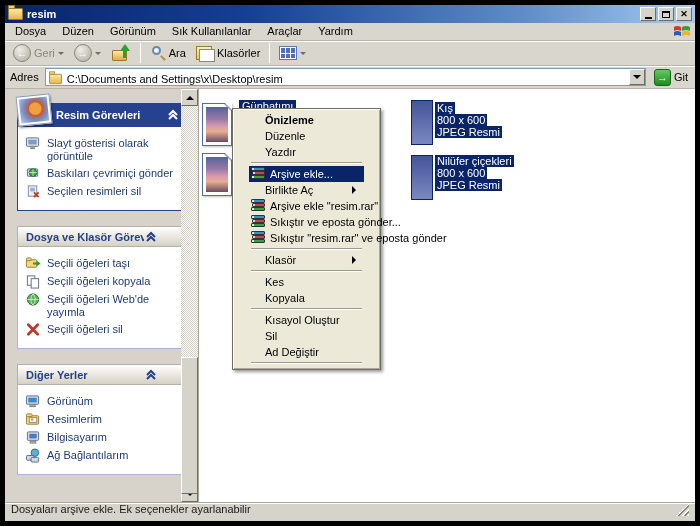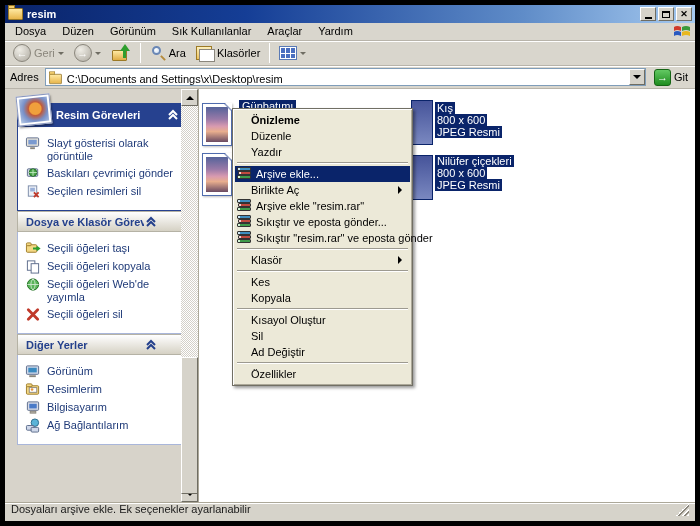--- a/index.html
+++ b/index.html
@@ -67,21 +67,21 @@
   .addr-text{flex:1;margin-left:4px;white-space:nowrap;overflow:hidden}
   .addr-dd{width:16px;height:16px;background:#d6d3ca;border:1px solid;border-color:#fff #6f6d63 #6f6d63 #fff;
            display:flex;align-items:center;justify-content:center;cursor:pointer}
   .go-btn{display:flex;align-items:center;gap:3px;padding:0 4px;cursor:pointer}
   .go-circle{width:17px;height:17px;border-radius:3px;background:linear-gradient(#63c963,#1f8c1f);
              border:1px solid #156515;color:#fff;font-weight:bold;display:flex;align-items:center;justify-content:center;font-size:11px}
 
   
   .main{flex:1;display:flex;min-height:0;position:relative}
   .sidebar{width:176px;flex:0 0 176px;background:#d7d3ca;padding:14px 0 0 12px;overflow:hidden}
-  .panel{width:168px;position:relative;}
+  .panel{width:168px;position:relative;margin-bottom:15px}
   .panel-hd{height:21px;display:flex;align-items:center;padding:0 4px 0 8px;
             background:linear-gradient(#fff,#d5d1c4);border:1px solid #b5b2a5;
             font-weight:bold;color:#24408c;cursor:pointer}
   .panel-hd .hd-title{flex:1;white-space:nowrap;overflow:hidden;max-width:118px}
   .p1 .panel-hd{height:24px;background:#26418f;border-color:#26418f;color:#fff;padding-left:38px}
   .panel-bd{background:#fff;border:1px solid #a9b6da;border-top:none;padding:6px 3px 7px 6px}
   .p1 .panel-bd{border-color:#26418f}
   .chev{width:14px;height:12px;flex:0 0 14px}
   .pitem{display:flex;gap:6px;align-items:flex-start;margin:4px 1px;color:#1f3a78;cursor:pointer;line-height:13px}
   .pitem .pic{flex:0 0 16px;width:16px;height:15px;margin-top:-1px}
@@ -112,23 +112,23 @@
   .t1{left:3px;top:14px}.t2{left:3px;top:64px}
   .file-name{position:absolute;background:#0a246a;color:#fff;padding:0 3px;line-height:13px;white-space:nowrap;cursor:pointer}
   .n1{left:40px;top:11px}
   .sliver{position:absolute;width:22px;height:45px;background:linear-gradient(#46549a,#7a88c0);border:1px solid #0a246a}
   .s1{left:212px;top:11px}.s2{left:212px;top:66px}
   .tile-lbl{position:absolute;line-height:12px;cursor:pointer}
   .tile-lbl span{display:table;background:#0a246a;color:#fff;padding:0 2px;white-space:nowrap}
   .l1{left:236px;top:13px}.l2{left:236px;top:66px}
 
   
-  .ctxmenu{position:absolute;left:33px;top:19px;width:181px;background:#ece9d8;
+  .ctxmenu{position:absolute;left:33px;top:19px;width:149px;background:#ece9d8;
            border:1px solid #716f64;box-shadow:inset 1px 1px 0 #fff,inset -1px -1px 0 #aca899,2px 2px 3px rgba(0,0,0,.4);
-           padding:3px 2px;z-index:10}
+           padding:3px 16px;z-index:10}
   .mi{height:16px;display:flex;align-items:center;padding:0 8px 0 16px;cursor:pointer;white-space:nowrap}
   .mi.has-ic{padding-left:2px}
   .mi.bold{font-weight:bold}
   .mi.hl{background:#0a246a;color:#fff}
   .mi .sub{margin-left:auto;width:0;height:0;border-left:4px solid #000;border-top:4px solid transparent;border-bottom:4px solid transparent}
   .sep{height:2px;border-top:1px solid #9d9a90;border-bottom:1px solid #fff;margin:2px 2px}
   .wr{width:15px;height:14px;margin-right:4px;flex:0 0 15px;position:relative}
   .wr i{position:absolute;left:0;right:1px;height:4px;border:1px solid #333;border-radius:1px}
   .wr .b1{top:0;background:linear-gradient(90deg,#cfe6f4 15%,#3f8fc0 15%)}
   .wr .b2{top:4px;left:1px;background:linear-gradient(90deg,#f4d2cf 15%,#c04a3f 15%)}
@@ -472,23 +472,20 @@
         <div class="mi">
             <span>Kısayol Oluştur</span>
           </div>
         <div class="mi">
             <span>Sil</span>
           </div>
         <div class="mi">
             <span>Ad Değiştir</span>
           </div>
         <div class="sep"></div>
-        <div class="mi">
-            <span>Özellikler</span>
-          </div>
       </div>
 
     </div>
   </div>
 
   <div class="statusbar">
     <span>Dosyaları arşive ekle. Ek seçenekler ayarlanabilir</span>
     <span class="grip"></span>
   </div>
 

